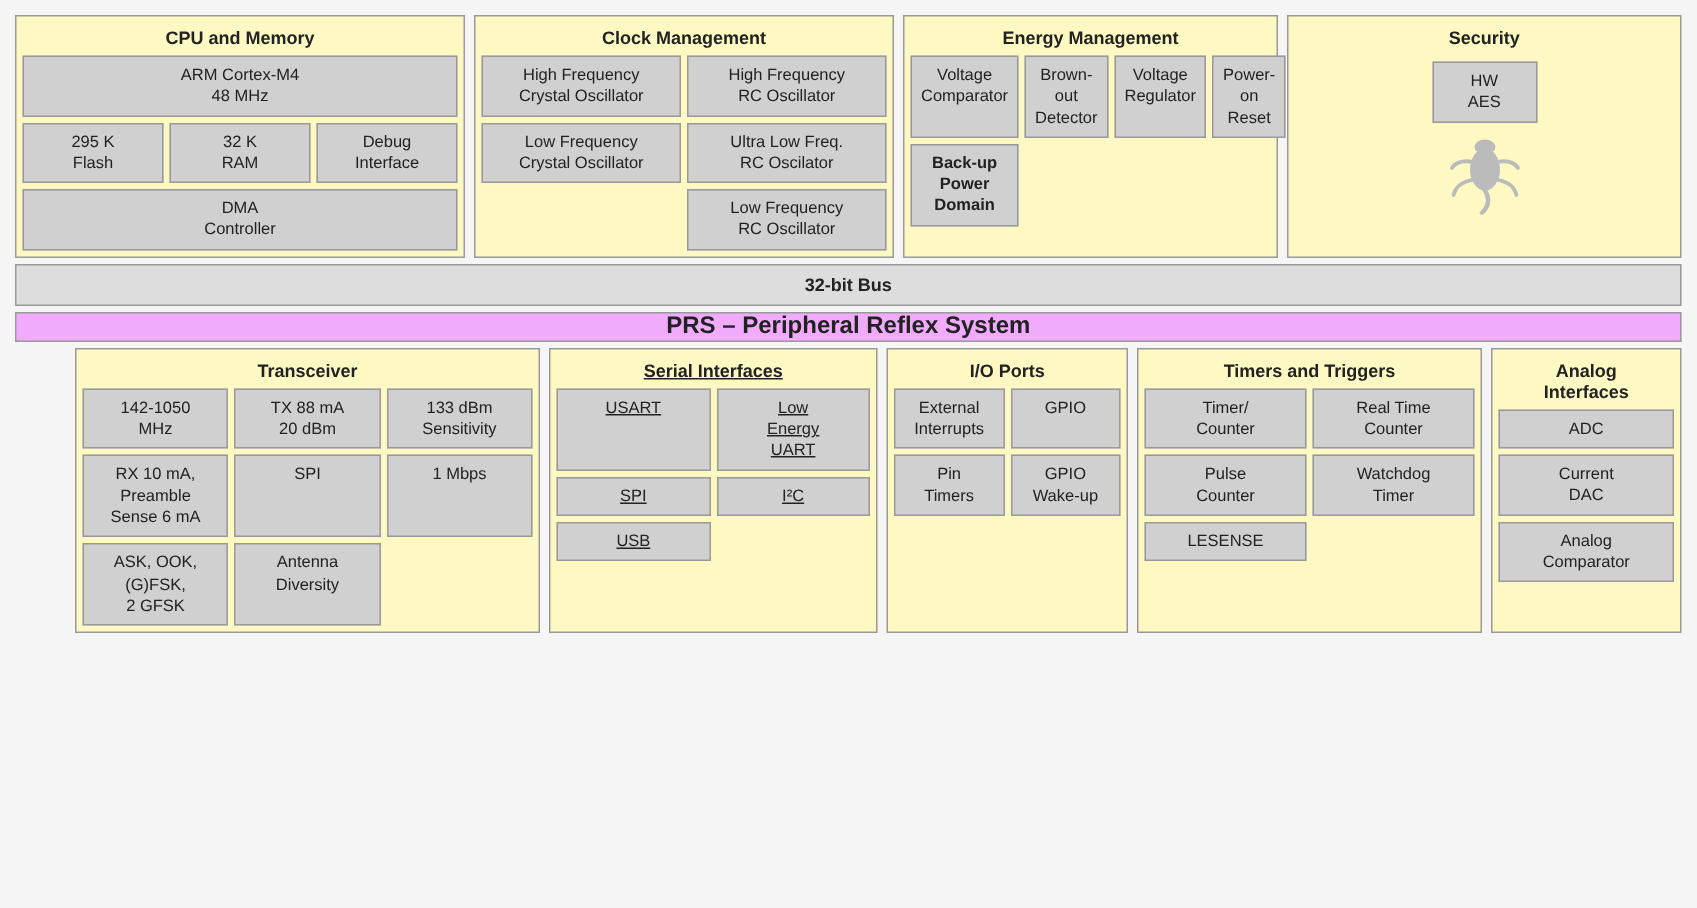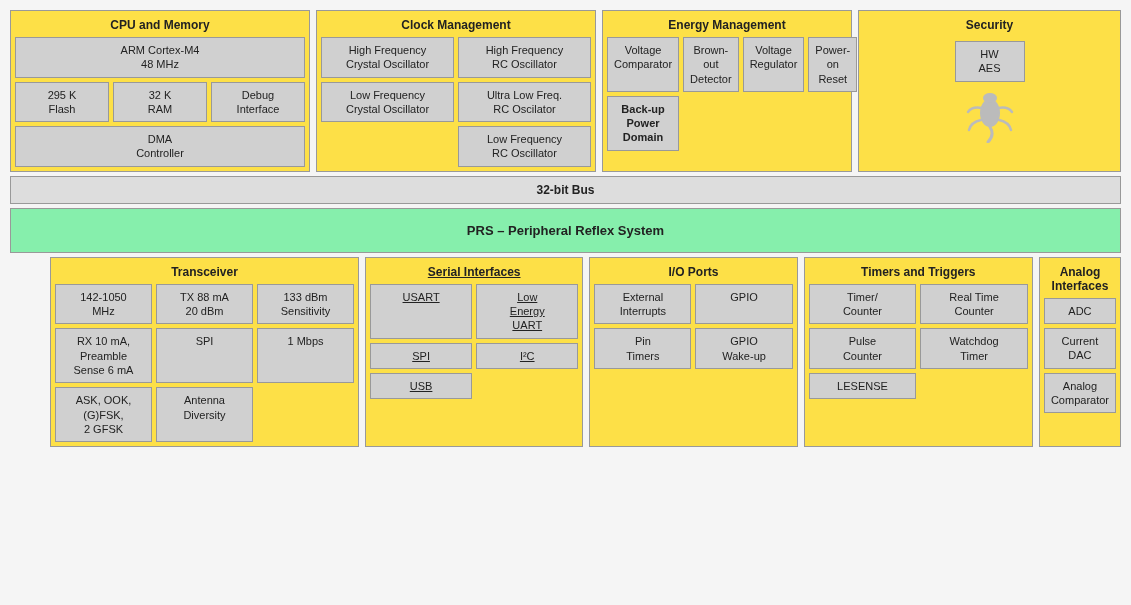--- a/index.html
+++ b/index.html
@@ -18,21 +18,21 @@
       margin: 0 auto;
     }
     
     .top-row {
       display: flex;
       gap: 6px;
       margin-bottom: 4px;
     }
     .section-box {
       border: 1.5px solid #999;
-      background: #fde047;
+      background: #fef9c3;
       padding: 4px;
       position: relative;
     }
     .section-title {
       text-align: center;
       font-weight: bold;
       font-size: 12px;
       padding: 3px 0 5px 0;
       display: block;
     }
@@ -103,26 +103,26 @@
       background: #ddd;
       border: 1.5px solid #999;
       text-align: center;
       padding: 6px;
       font-weight: bold;
       font-size: 12px;
       margin-bottom: 4px;
     }
     
     .prs-row {
-      background: #86efac;
+      background: #f0abfc;
       border: 1.5px solid #999;
       text-align: center;
-      padding: 14px;
+      padding: 0;
       font-weight: bold;
-      font-size: 13px;
+      font-size: 16px;
       margin-bottom: 4px;
     }
     
     .bottom-row {
       display: flex;
       gap: 6px;
       margin-left: 40px;
     }
     
     .transceiver-section {
@@ -141,21 +141,21 @@
     .serial-grid {
       display: grid;
       grid-template-columns: 1fr 1fr;
       gap: 4px;
     }
     .serial-usb {
       grid-column: 1;
     }
     
     .io-section {
-      width: 209px;
+      width: 161px;
     }
     .io-grid {
       display: grid;
       grid-template-columns: 1fr 1fr;
       gap: 4px;
     }
     
     .timers-section {
       width: 230px;
     }

